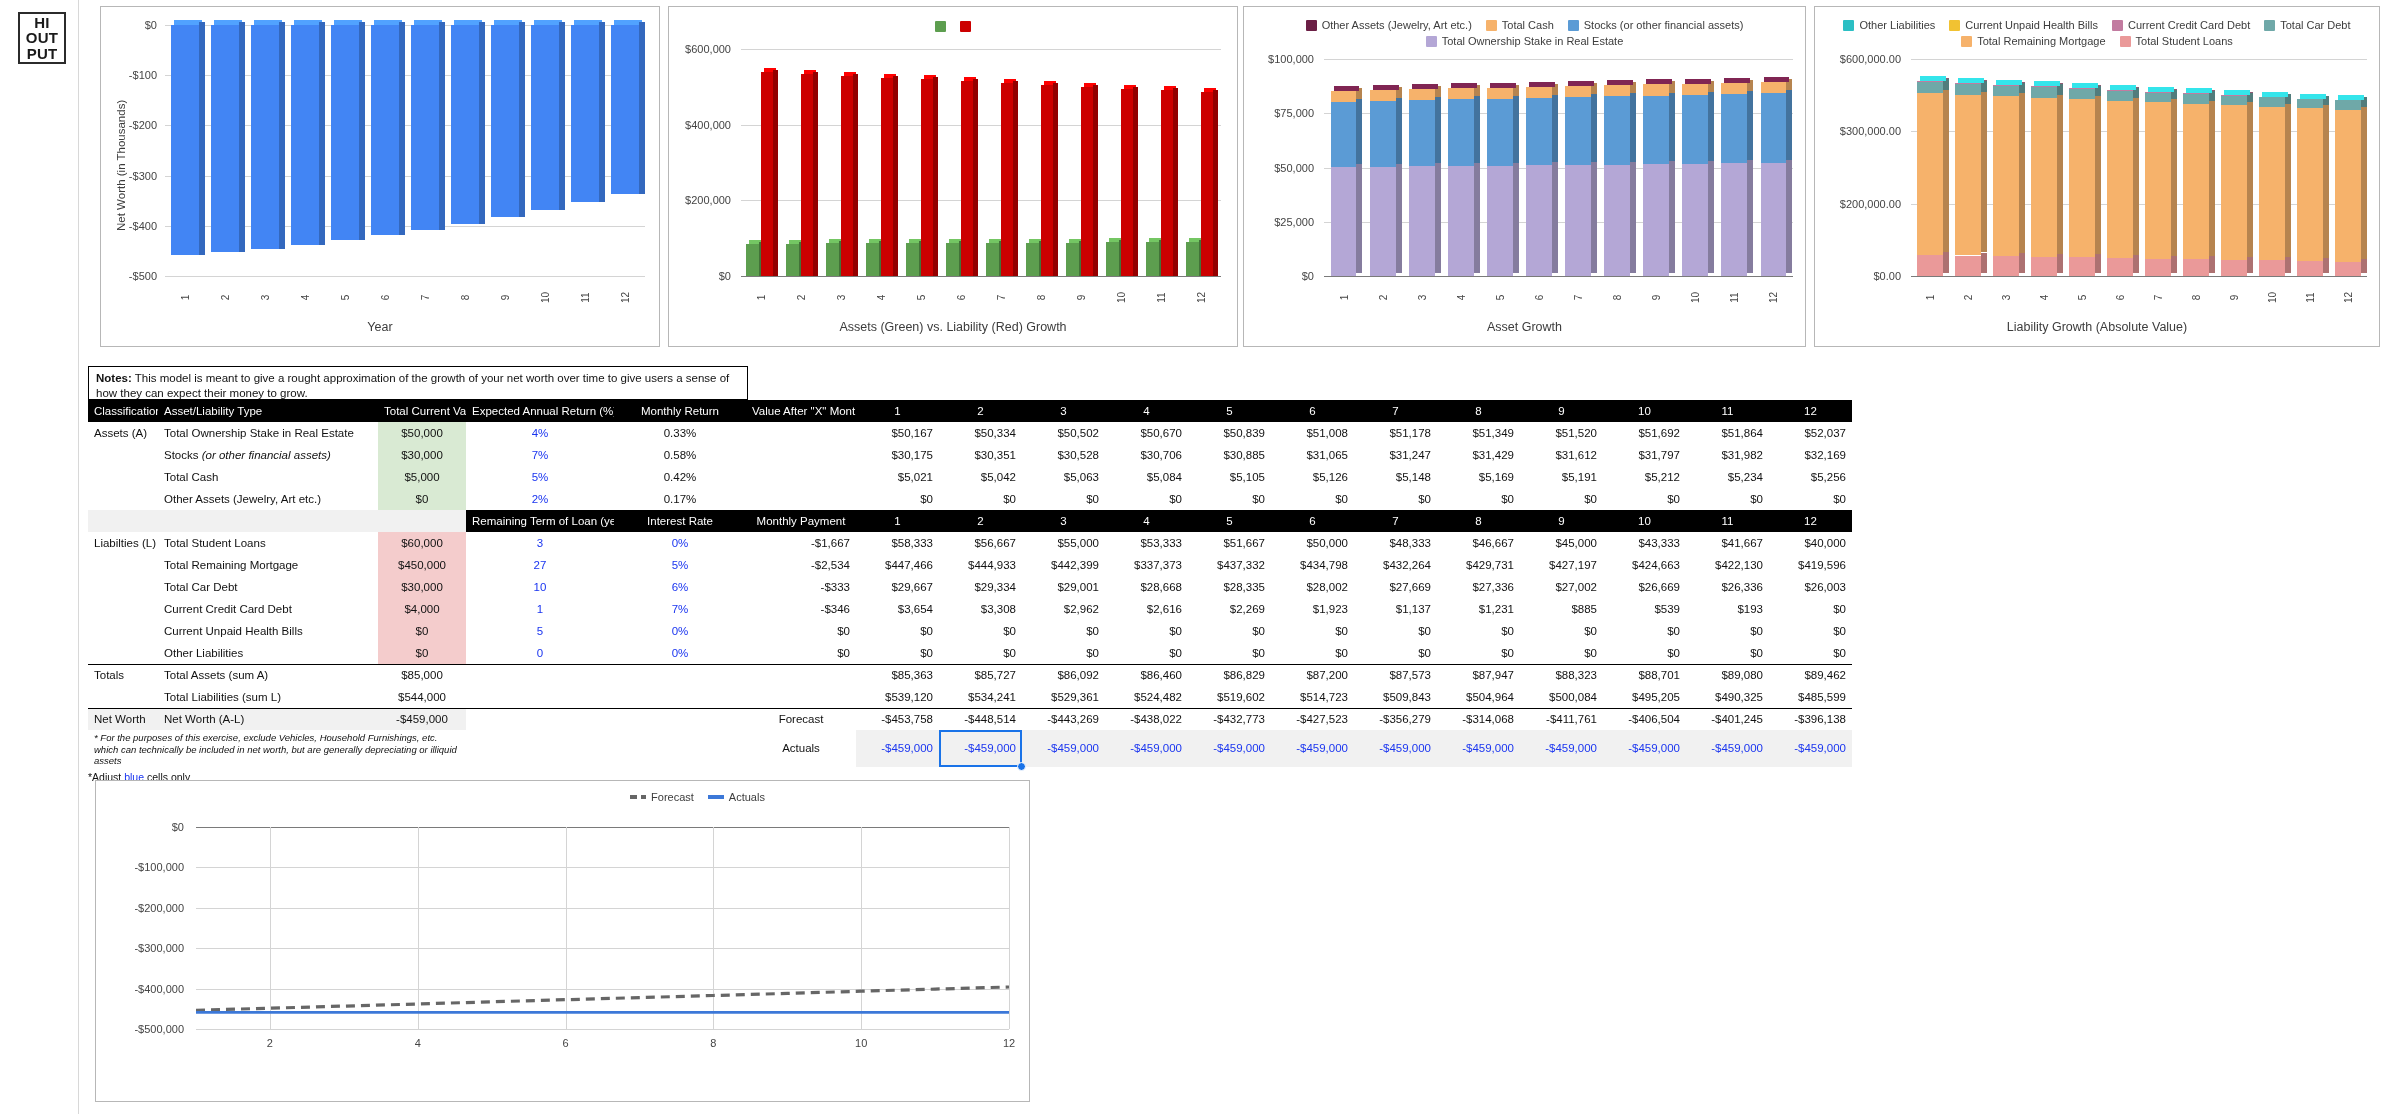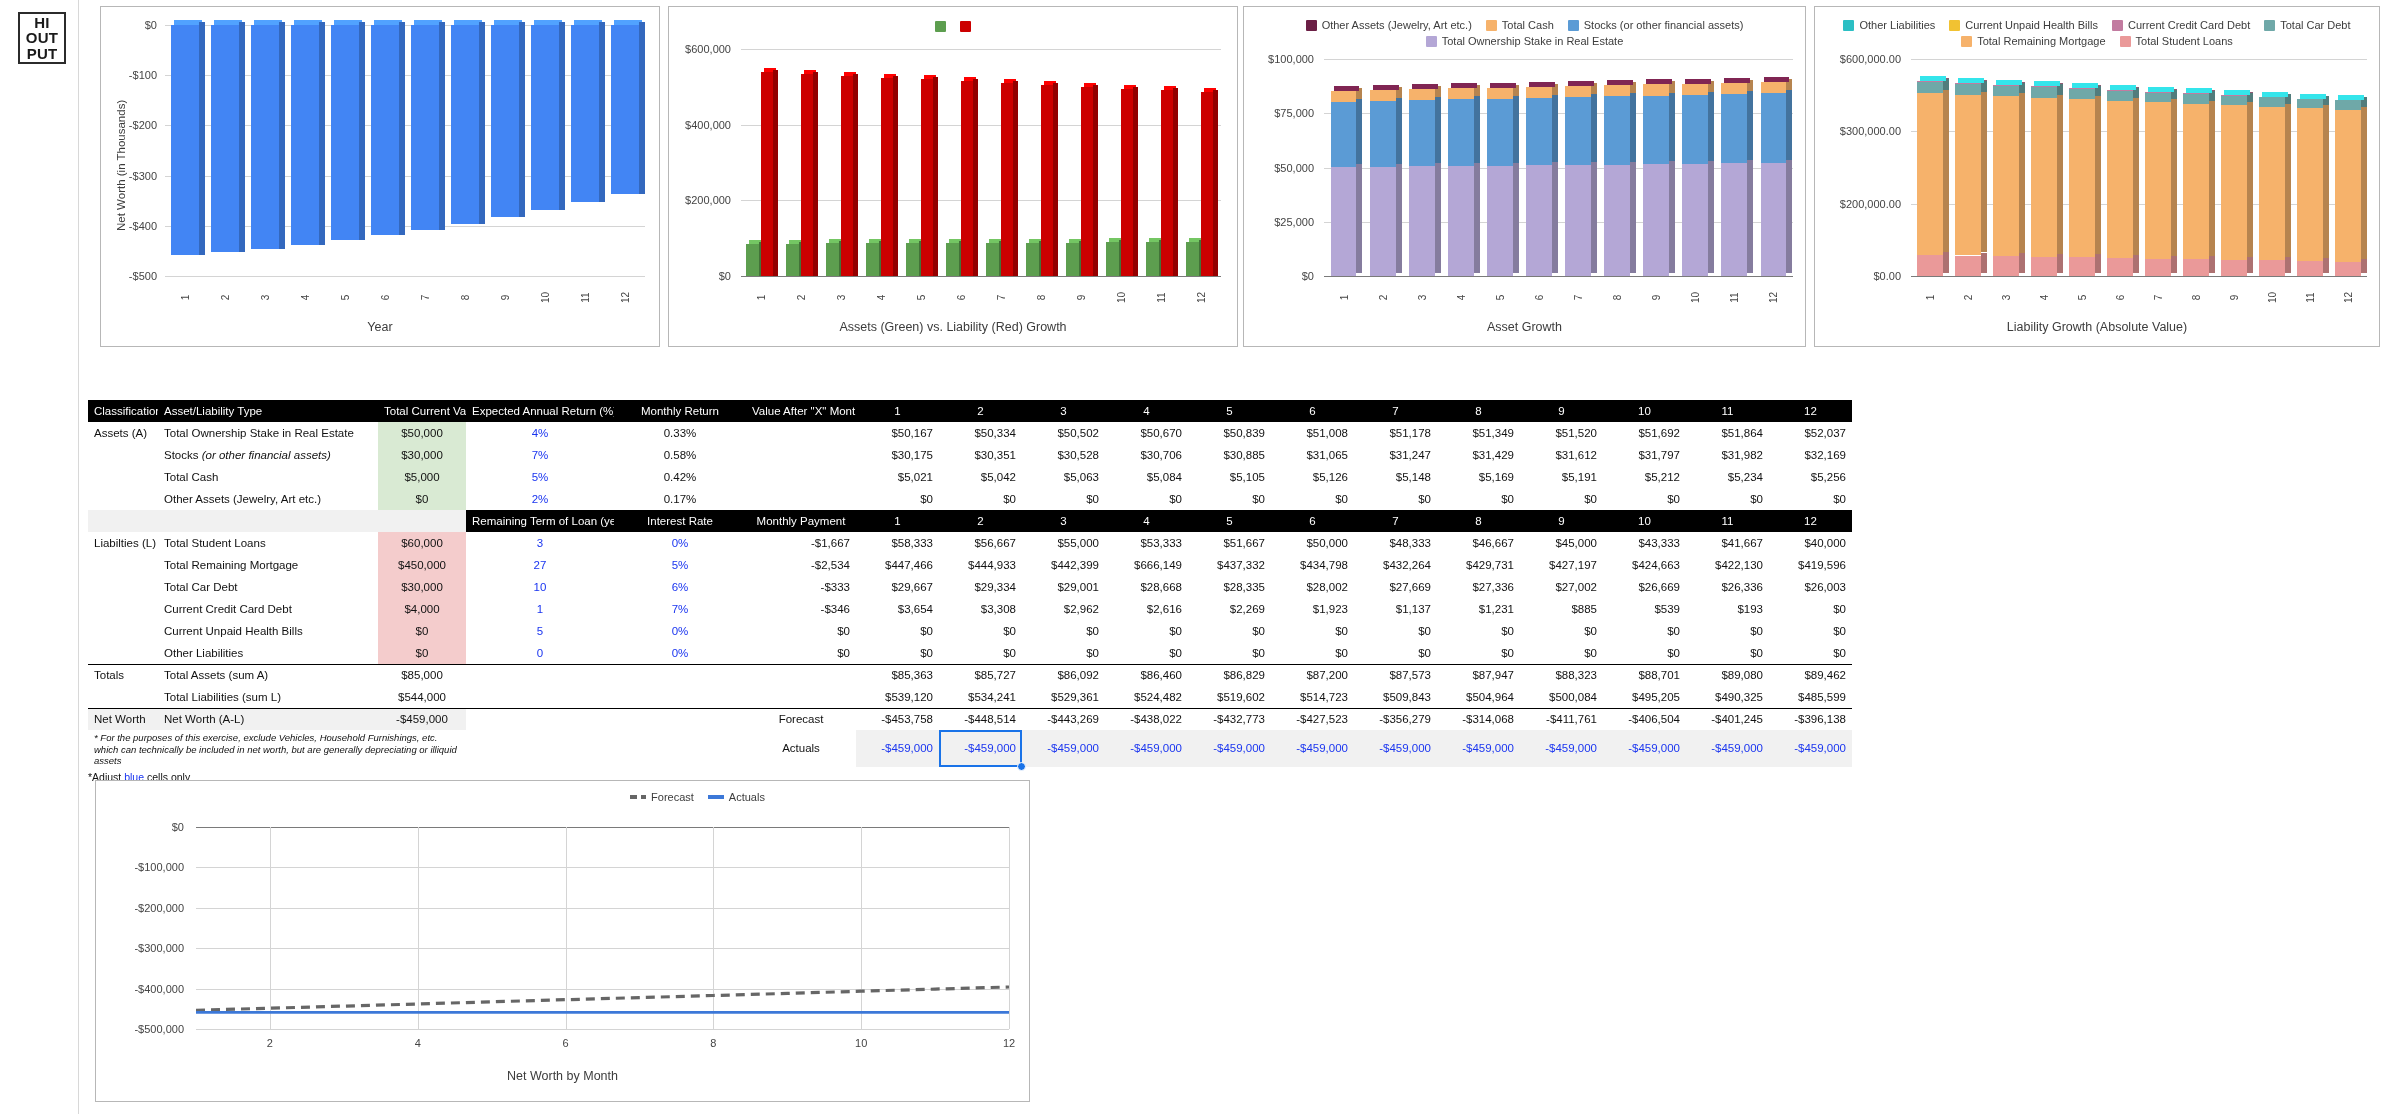--- a/index.html
+++ b/index.html
@@ -781,20 +781,23 @@
       </div>
       <div class="bar3d" style="left:520.46px; top:93.37502833333333px; width:25.080000000000002px; height:9.404418333333334px;">
         <div class="side" style="top:-3px; width:6px; right:-6px; height:9.404418333333334px; background:#527c7c;"></div>
         <div class="face" style="height:9.404418333333334px; background:#6fa8a8;"></div>
       </div>
       <div style="position:absolute; left:523.46px; top:88.37502833333335px; width:25.080000000000002px; height:5px; background:#34e5eb;"></div>
       <div class="xtick" style="left:523px; top:285px; width:20px;">12</div>
       <div class="chart-title" style="bottom:12px;">Liability Growth (Absolute Value)</div>
     </div>
 
+  <div class="notes" style="left:88px; top:366px; width:660px; height:34px;">
+    <b>Notes:</b><span> This model is meant to give a rought approximation of the growth of your net worth over time to give users a sense of how they can expect their money to grow.</span>
+  </div>
 
   <div class="sheet" id="sheet" style="left:88px; top:400px;">
       <table class="grid" style="width:1764px">
         <colgroup>
           <col style="width:70px">
           <col style="width:220px">
           <col style="width:88px">
           <col style="width:148px">
           <col style="width:132px">
           <col style="width:110px">
@@ -955,21 +958,21 @@
           <tr>
             <td class="lft"></td>
             <td class="lft">Total Remaining Mortgage</td>
             <td class="red-cell">$450,000</td>
             <td class="ctr blue">27</td>
             <td class="ctr blue">5%</td>
             <td class="rgt">-$2,534</td>
             <td class="rgt">$447,466</td>
             <td class="rgt">$444,933</td>
             <td class="rgt">$442,399</td>
-            <td class="rgt">$666,149</td>
+            <td class="rgt">$337,373</td>
             <td class="rgt">$437,332</td>
             <td class="rgt">$434,798</td>
             <td class="rgt">$432,264</td>
             <td class="rgt">$429,731</td>
             <td class="rgt">$427,197</td>
             <td class="rgt">$424,663</td>
             <td class="rgt">$422,130</td>
             <td class="rgt">$419,596</td>
           </tr>
           <tr>
@@ -1169,16 +1172,15 @@
       <div class="gridline" style="left:617.3636363636364px; top:46px; width:1px; height:202px;"></div>
       <div style="position:absolute; left:601.3636363636364px; top:256px; width:32px; text-align:center; font-size:11px; color:#444;">8</div>
       <div class="gridline" style="left:765.1818181818181px; top:46px; width:1px; height:202px;"></div>
       <div style="position:absolute; left:749.1818181818181px; top:256px; width:32px; text-align:center; font-size:11px; color:#444;">10</div>
       <div class="gridline" style="left:913px; top:46px; width:1px; height:202px;"></div>
       <div style="position:absolute; left:897px; top:256px; width:32px; text-align:center; font-size:11px; color:#444;">12</div>
       <svg style="position:absolute; left:0; top:0;" width="935" height="322">
         <polyline points="100.0,229.3 173.9,227.2 247.8,225.1 321.7,223.0 395.6,220.8 469.5,218.7 543.5,216.6 617.4,214.5 691.3,212.4 765.2,210.2 839.1,208.1 913.0,206.0" fill="none" stroke="#666666" stroke-width="3.2" stroke-dasharray="9,6"></polyline>
         <polyline points="100.0,231.4 173.9,231.4 247.8,231.4 321.7,231.4 395.6,231.4 469.5,231.4 543.5,231.4 617.4,231.4 691.3,231.4 765.2,231.4 839.1,231.4 913.0,231.4" fill="none" stroke="#3c78d8" stroke-width="2.6"></polyline>
       </svg>
-      <div class="chart-title" style="bottom:18px;">Net Worth by Month</div>
     </div>
 
 </div>
 
 </body></html>

